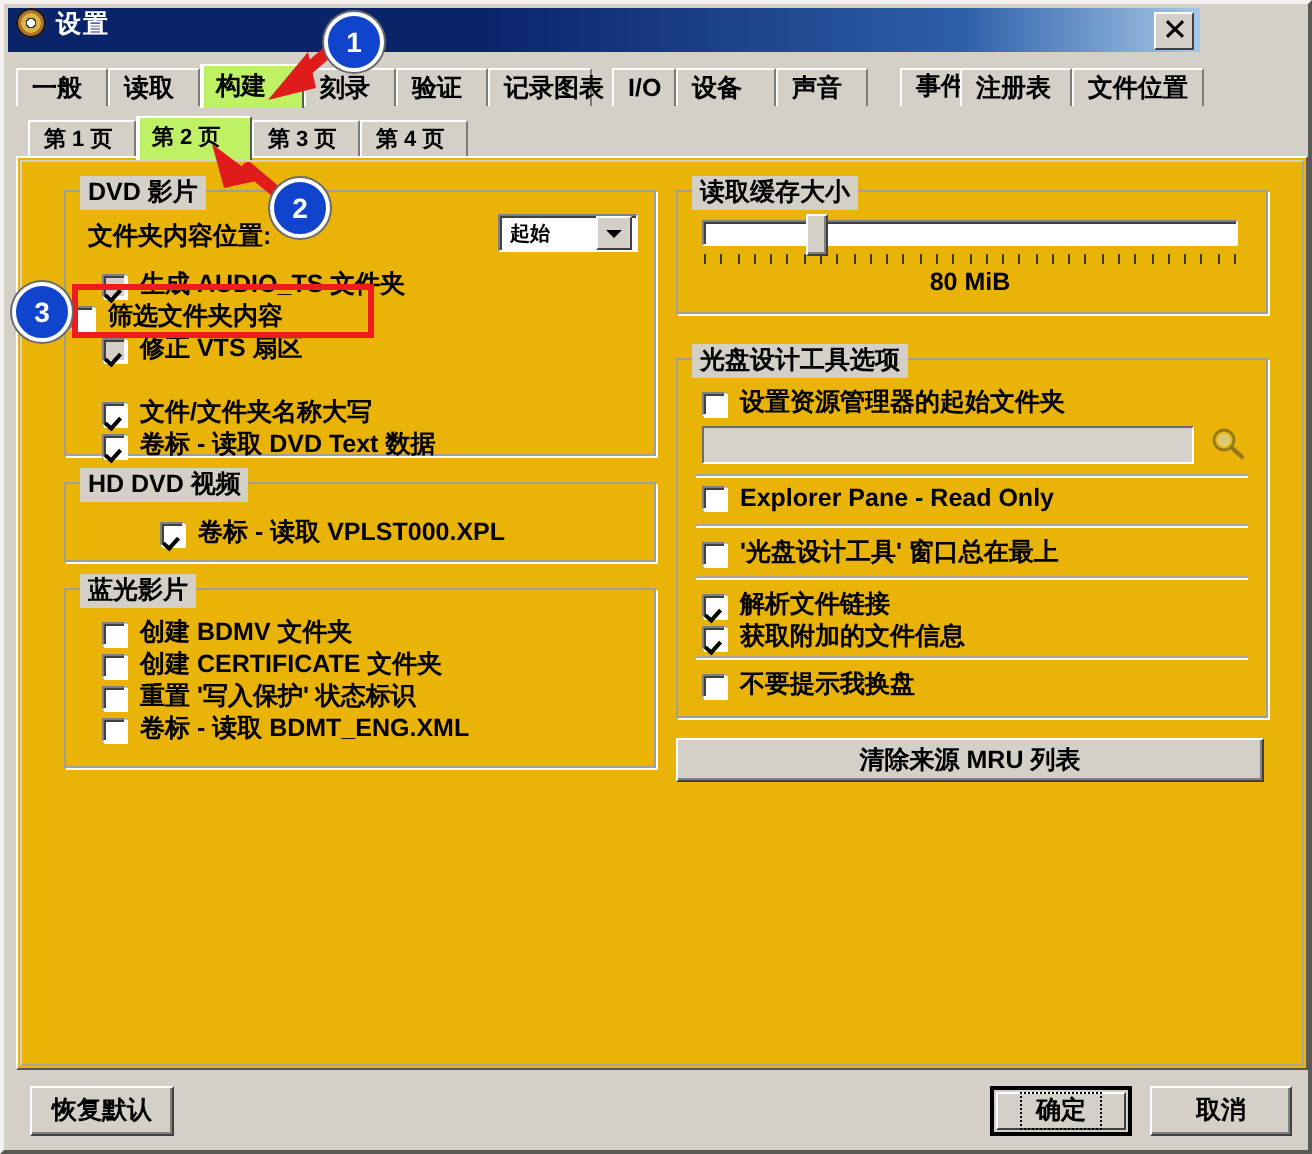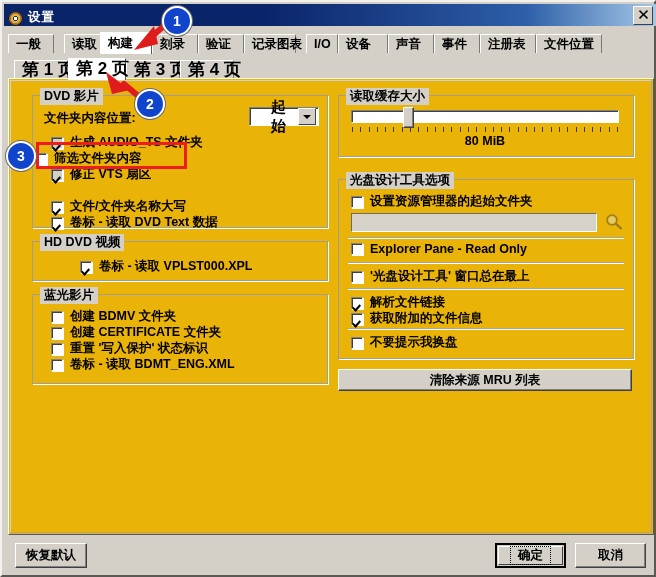--- a/index.html
+++ b/index.html
@@ -9,42 +9,42 @@
     font-family:"Liberation Sans","DejaVu Sans",sans-serif;
     font-size:12px;color:#000;
     -webkit-font-smoothing:none;
   }
   .window{position:absolute;left:0;top:0;width:656px;height:577px;
     background:#d4d0c8;box-sizing:border-box;
     border-left:2px solid #f3f1ee;border-top:2px solid #f3f1ee;
     border-right:2px solid #5b5953;border-bottom:2px solid #5b5953;}
 
   
-  .titlebar{position:absolute;left:2px;top:2px;width:652px;height:22px;
+  .titlebar{position:absolute;left:2px;top:2px;width:596px;height:22px;
     background:linear-gradient(to right,#0a246a 0%,#0a246a 40%,#2d5fa8 80%,#a6c8e8 100%);
-    display:flex;align-items:flex-end;}
+    display:flex;align-items:flex-start;}
   .title-icon{width:15px;height:15px;margin-left:4px;margin-right:5px;border-radius:50%;
     background:radial-gradient(circle at 50% 50%,#ffffff 0 18%,#2f2f2f 18% 26%,#d8b44a 26% 46%,#b0702a 46% 62%,#5a88c0 62% 80%,#23416e 80% 100%);
     box-shadow:0 0 0 1px #101010 inset;}
   .title-text{color:#fff;font-weight:bold;font-size:12.5px;letter-spacing:1px;}
   .close-btn{position:absolute;right:3px;top:2px;width:18px;height:17px;
     background:#d4d0c8;border-left:1px solid #ffffff;border-top:1px solid #ffffff;
     border-right:1px solid #404040;border-bottom:1px solid #404040;
     font-size:12px;font-weight:bold;line-height:15px;text-align:center;cursor:pointer;}
 
   
   .tabrow{position:absolute;left:6px;top:30px;width:644px;height:21px;}
   .tab{position:absolute;top:2px;height:19px;line-height:18px;padding:0 7px;
     background:#d4d0c8;font-size:12.5px;font-weight:bold;white-space:nowrap;
     border-left:1px solid #ffffff;border-top:1px solid #ffffff;
     border-right:1px solid #7b7973;box-sizing:border-box;cursor:pointer;}
-  .tab.active{top:0;height:22px;line-height:20px;background:#ffffff;
+  .tab.active{top:0;height:22px;line-height:20px;background:#bef264;
     border-right:1px solid #5b5953;z-index:5;box-shadow:1px 0 0 #ffffff inset;}
   .tabrow2{position:absolute;left:12px;top:56px;width:638px;height:21px;}
-  .tabrow2 .tab{font-size:17px;}
+  .tabrow2 .tab{font-size:11px;}
 
   
   .page{position:absolute;left:6px;top:76px;width:644px;height:455px;
     background:#eab308;
     border-left:1px solid #ffffff;border-top:1px solid #ffffff;
     border-right:1px solid #5b5953;border-bottom:1px solid #5b5953;}
   .page-inner{position:absolute;left:1px;top:1px;right:1px;bottom:1px;
     border-left:1px solid #d4d0c8;border-top:1px solid #d4d0c8;
     border-right:1px solid #a9a59c;border-bottom:1px solid #a9a59c;}
 
@@ -63,21 +63,21 @@
   .box.grey{background:#d4d0c8;}
   .box.checked::after{content:"";position:absolute;left:2px;top:5px;width:3px;height:6px;
     border-right:2px solid #000;border-bottom:2px solid #000;transform:rotate(42deg);}
   .chk .lbl{margin-left:7px;font-size:12.5px;font-weight:bold;text-align:right;}
 
   
   .combo{position:absolute;height:19px;background:#ffffff;box-sizing:border-box;
     border-left:1px solid #808080;border-top:1px solid #808080;
     border-right:1px solid #ffffff;border-bottom:1px solid #ffffff;
     box-shadow:inset 1px 1px 0 #404040;display:flex;align-items:center;cursor:pointer;}
-  .combo .cval{margin-left:21px;font-size:15px;font-weight:bold;flex:1;}
+  .combo .cval{margin-left:5px;font-size:10px;font-weight:bold;flex:1;}
   .combo .carrow{width:16px;height:15px;margin-right:2px;background:#d4d0c8;
     border-left:1px solid #ffffff;border-top:1px solid #ffffff;
     border-right:1px solid #404040;border-bottom:1px solid #404040;
     display:flex;align-items:center;justify-content:center;flex:none;}
   .carrow i{display:block;width:0;height:0;border-left:4px solid transparent;
     border-right:4px solid transparent;border-top:4px solid #000;}
 
   
   .slider-track{position:absolute;height:13px;background:#ffffff;box-sizing:border-box;
     border-left:1px solid #808080;border-top:1px solid #808080;
@@ -133,29 +133,29 @@
     <div class="title-text">设置</div>
     <div class="close-btn">
       <svg width="9" height="9" viewBox="0 0 9 9" style="display:block;margin:3px auto;">
         <path d="M1 0 L4.5 3.5 L8 0 L9 1.2 L5.6 4.5 L9 7.8 L8 9 L4.5 5.6 L1 9 L0 7.8 L3.4 4.5 L0 1.2 Z" fill="#000"></path>
       </svg>
     </div>
   </div>
 
   <div class="tabrow">
     <div class="tab" style="left:0px;width:46px;"><span>一般</span></div>
-    <div class="tab" style="left:56px;width:46px;"><span>读取</span></div>
+    <div class="tab" style="left:46px;width:46px;"><span>读取</span></div>
     <div class="tab active" style="left:92px;width:52px;"><span>构建</span></div>
     <div class="tab" style="left:144px;width:46px;"><span>刻录</span></div>
     <div class="tab" style="left:190px;width:46px;"><span>验证</span></div>
     <div class="tab" style="left:236px;width:52px;"><span>记录图表</span></div>
     <div class="tab" style="left:298px;width:32px;"><span>I/O</span></div>
     <div class="tab" style="left:330px;width:50px;"><span>设备</span></div>
     <div class="tab" style="left:380px;width:46px;"><span>声音</span></div>
-    <div class="tab" style="left:426px;width:46px;"><span>事件</span></div>
+    <div class="tab" style="left:442px;width:46px;font-family:Liberation Mono, monospace;"><span>事件</span></div>
     <div class="tab" style="left:472px;width:56px;"><span>注册表</span></div>
     <div class="tab" style="left:528px;width:66px;"><span>文件位置</span></div>
   </div>
 
   <div class="tabrow2">
     <div class="tab" style="left:0px;width:54px;"><span>第 1 页</span></div>
     <div class="tab active" style="left:54px;width:58px;"><span>第 2 页</span></div>
     <div class="tab" style="left:112px;width:54px;"><span>第 3 页</span></div>
     <div class="tab" style="left:166px;width:54px;"><span>第 4 页</span></div>
   </div>

